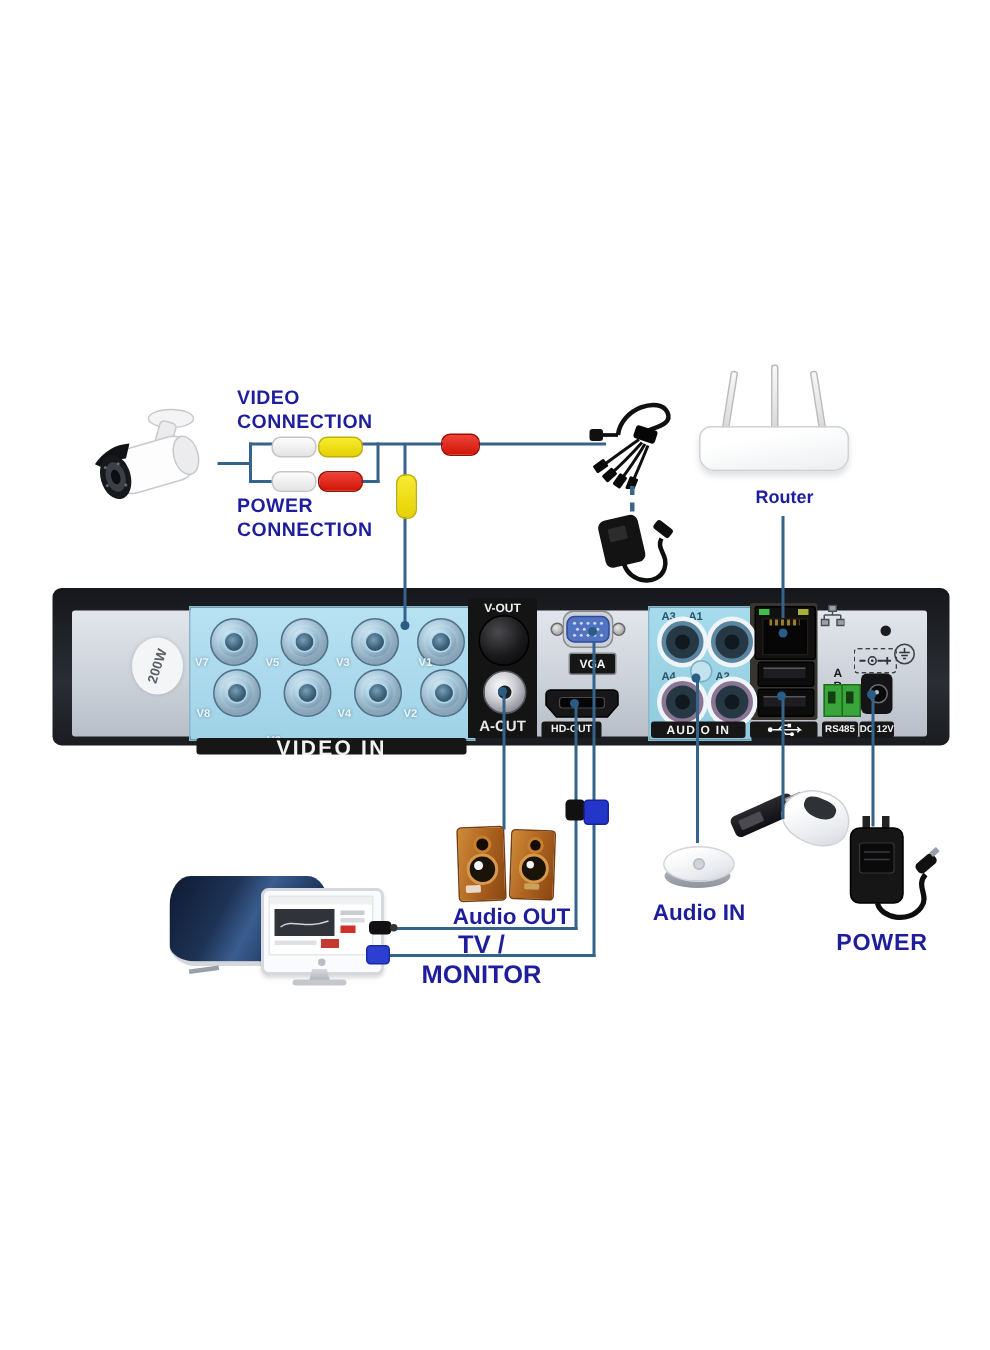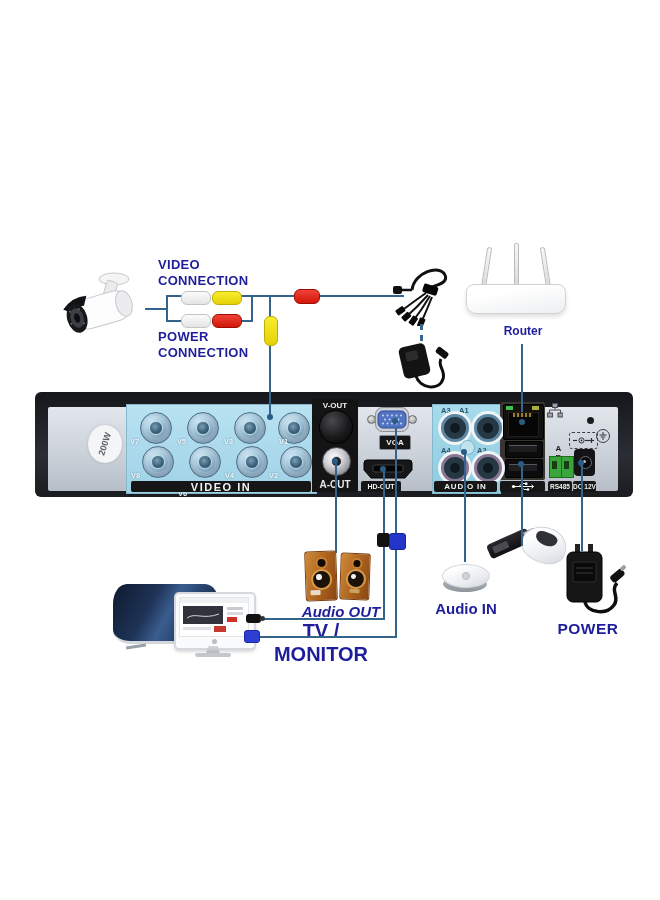--- a/index.html
+++ b/index.html
@@ -148,21 +148,21 @@
   <div class="bnc" style="left:236px;top:446px;"></div>
   <div class="bnc" style="left:280px;top:446px;"></div>
   <div class="bnc-label" style="left:130px;top:437px;text-align:right;">V7</div>
   <div class="bnc-label" style="left:177px;top:437px;">V5</div>
   <div class="bnc-label" style="left:224px;top:437px;">V3</div>
   <div class="bnc-label" style="left:279px;top:437px;">V1</div>
   <div class="bnc-label" style="left:131px;top:471px;">V8</div>
   <div class="bnc-label" style="left:178px;top:489px;">V6</div>
   <div class="bnc-label" style="left:225px;top:471px;">V4</div>
   <div class="bnc-label" style="left:269px;top:471px;">V2</div>
-  <div class="strip" style="left:131px;top:481px;width:180px;height:11px;font-size:11px;letter-spacing:1.5px;">VIDEO IN</div>
+  <div class="strip" style="left:131px;top:492px;width:180px;height:11px;font-size:14px;letter-spacing:1.5px;">VIDEO IN</div>
 
   <div class="abs" style="left:312px;top:399px;width:46px;height:93px;background:#141414;z-index:3;"></div>
   <div class="abs" style="left:312px;top:401px;width:46px;text-align:center;font-size:8px;font-weight:bold;color:#f0f0f0;z-index:4;">V-OUT</div>
   <div class="bnc-black" style="left:319px;top:410px;"></div>
   <div class="rca-silver" style="left:322px;top:447px;"></div>
   <div class="abs" style="left:312px;top:479px;width:46px;text-align:center;font-size:10px;font-weight:bold;color:#e8e8e8;z-index:4;">A-CUT</div>
 
   <div class="screw" style="left:367px;top:415px;"></div>
   <div class="screw" style="left:408px;top:415px;"></div>
   <div class="abs" style="left:375px;top:407px;z-index:4;">
@@ -358,18 +358,18 @@
       <rect x="7" y="8" width="35" height="50" rx="6" fill="#161616" stroke="#000"></rect>
       <rect x="13" y="18" width="23" height="20" rx="2" fill="#0a0a0a" stroke="#35353a" stroke-width="0.8"></rect>
       <line x1="16" y1="24" x2="33" y2="24" stroke="#3c3c42" stroke-width="1"></line>
       <line x1="16" y1="29" x2="33" y2="29" stroke="#3c3c42" stroke-width="1"></line>
       <path d="M25 58 C 27 68, 46 72, 54 61 C 60 53, 50 47, 57 39" stroke="#0e0e0e" stroke-width="3.5" fill="none"></path>
       <rect x="50" y="28" width="15" height="8" rx="3" fill="#111" transform="rotate(-40 57 32)"></rect>
       <rect x="60" y="22" width="6" height="4" rx="1" fill="#9aa0a8" transform="rotate(-40 63 24)"></rect>
     </svg>
   </div>
 
-  <div class="dev-label navy" style="left:299px;top:603px;width:84px;font-size:15px;font-style:italic;">Audio OUT</div>
-  <div class="dev-label navy" style="left:264px;top:620px;width:114px;font-size:20px;">TV / MONITOR</div>
+  <div class="dev-label navy" style="left:299px;top:603px;width:84px;font-size:15px;">Audio OUT</div>
+  <div class="dev-label navy" style="left:264px;top:620px;width:114px;font-size:17px;">TV / MONITOR</div>
   <div class="dev-label navy" style="left:434px;top:600px;width:64px;font-size:15px;">Audio IN</div>
   <div class="dev-label navy" style="left:554px;top:620px;width:68px;font-size:15.5px;letter-spacing:.5px;">POWER</div>
 
 </div>
 
 </body></html>

